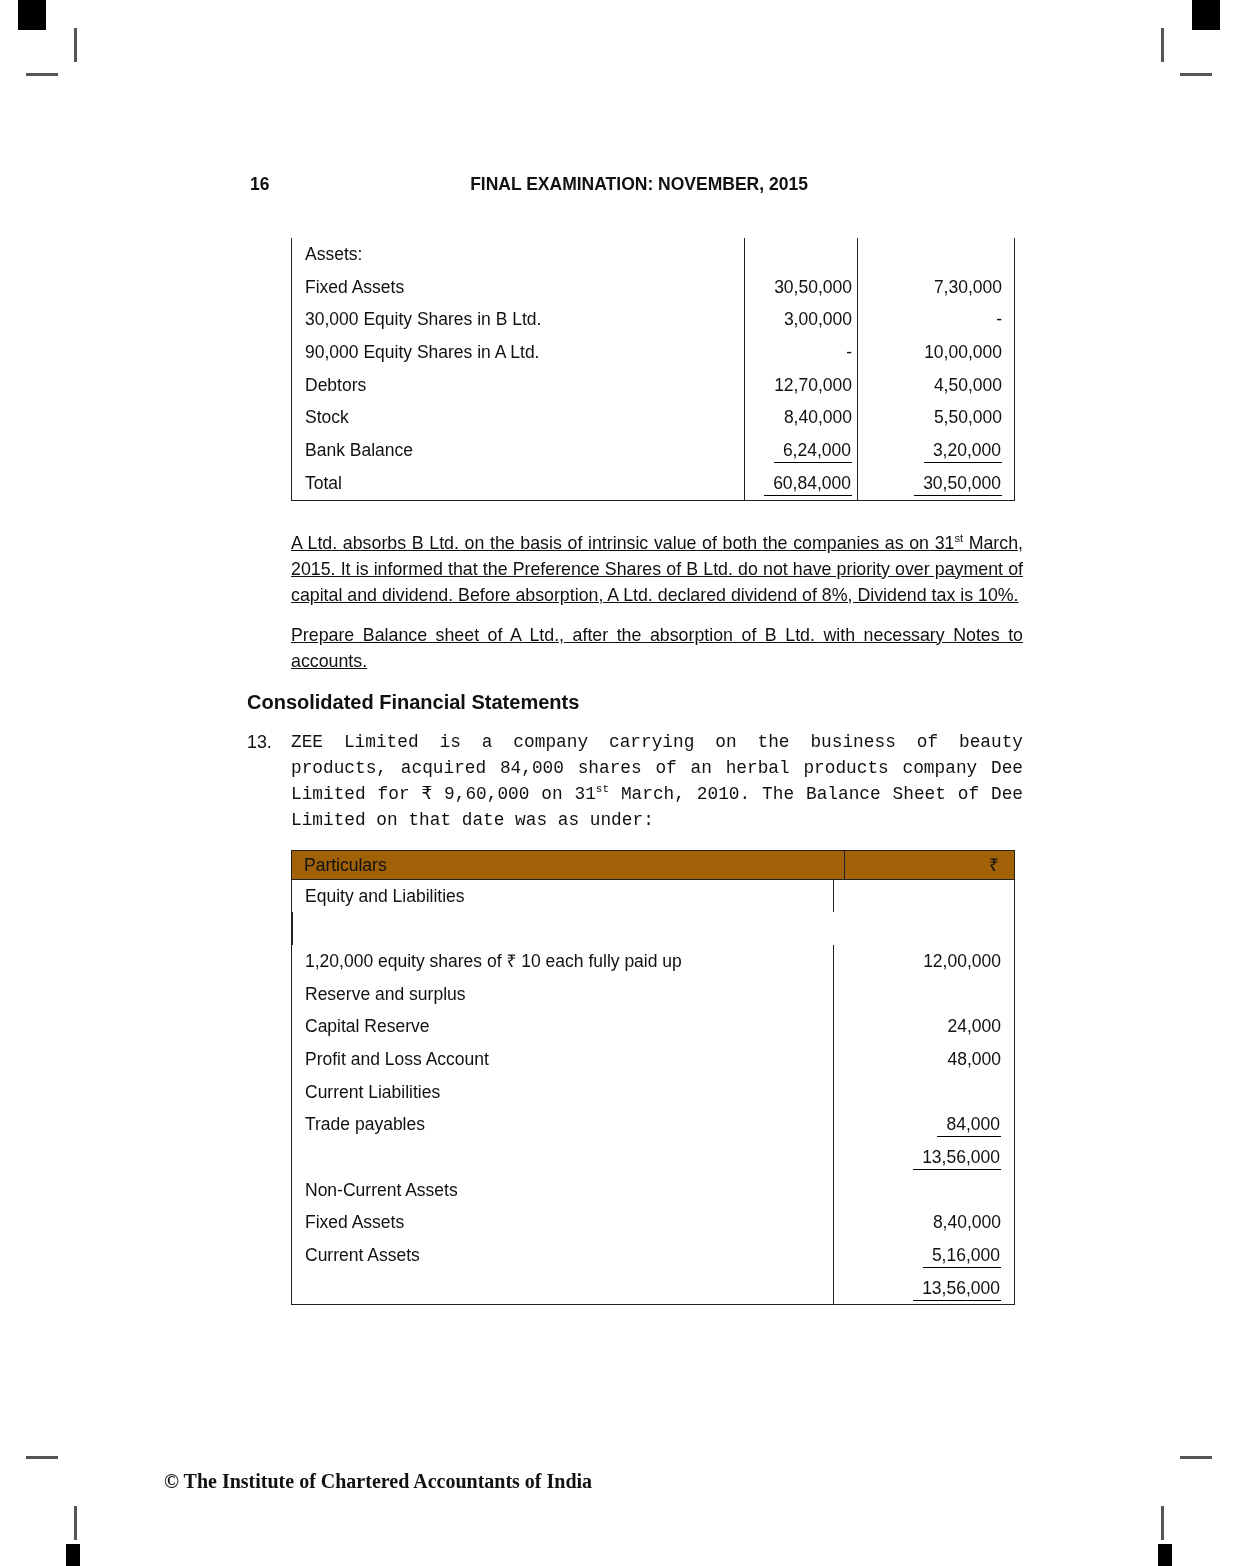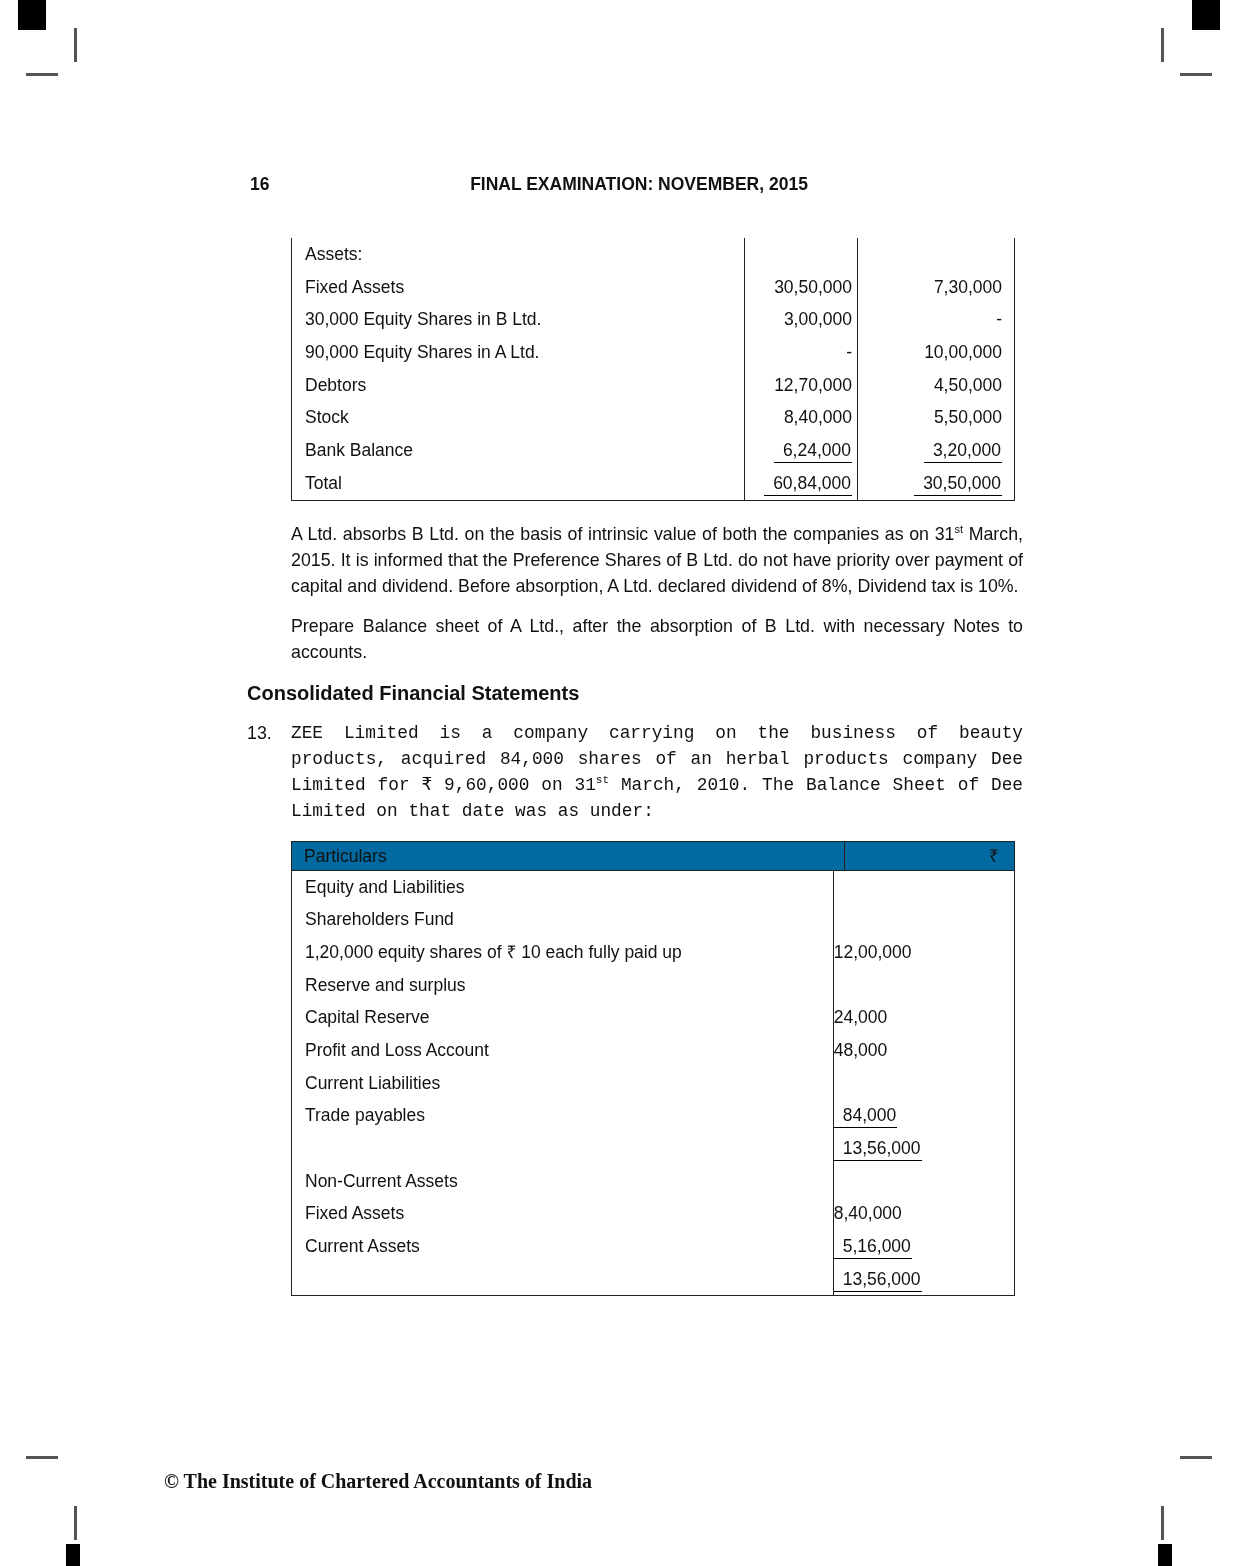--- a/index.html
+++ b/index.html
@@ -30,36 +30,36 @@
   
   .t1 { margin:42px 0 0 291px; width:724px; border-left:1.4px solid #222; border-right:1.4px solid #222; border-bottom:1.4px solid #222; font-size:17.5px; }
   .t1 .trow { display:flex; height:32.7px; line-height:32.7px; }
   .t1 .c-label { width:452px; padding-left:13px; }
   .t1 .c-a { width:113px; text-align:right; padding-right:5px; border-left:1.4px solid #222; }
   .t1 .c-b { width:157px; text-align:right; padding-right:12px; border-left:1.4px solid #222; }
 
   .uline { display:inline-block; border-bottom:1.4px solid #000; padding:0 1px 1px 9px; line-height:normal; }
 
   
-  .para { margin:20px 0 0 291px; width:732px; font-size:17.8px; line-height:26px; text-align:justify; }
+  .para { margin:29px 0 0 291px; width:732px; font-size:17.8px; line-height:26px; text-align:justify;text-decoration:underline; }
   .sup { vertical-align:super; font-size:11px; line-height:0; }
   .section-heading { margin:17px 0 0 247px; font-weight:bold; font-size:20px; }
   .q-item { margin:15px 0 0 247px; display:flex; width:776px; }
   .q-num { width:44px; font-size:17.8px; line-height:26px; }
   .q-body { width:732px; font-size:17.8px; line-height:26px; text-align:justify;font-family:Liberation Mono, monospace; }
 
   
   .t2 { margin:17px 0 0 291px; width:724px; font-size:17.5px; }
-  .t2-head { display:flex; height:30px; line-height:28px; background:#0369a1; border:1.4px solid #222; }
+  .t2-head { display:flex; height:30px; line-height:28px; background:#a16207; border:1.4px solid #222; }
   .t2-head .h-label { width:552px; padding-left:12px; }
   .t2-head .h-amt { width:168px; text-align:right; padding-right:13px; border-left:1.4px solid #222; }
   .t2-body { border-left:1.4px solid #222; border-right:1.4px solid #222; border-bottom:1.4px solid #222; }
   .t2 .trow { display:flex; height:32.7px; line-height:32.7px; }
   .t2 .c-label { width:552.4px; padding-left:13px; }
-  .t2 .c-amt { width:185px; text-align:left; padding-right:13px; border-left:1.4px solid #222; }
+  .t2 .c-amt { width:185px; text-align:right; padding-right:13px; border-left:1.4px solid #222; }
 
   .footer { position:absolute; left:148px; top:1470px; font-family:"Liberation Serif", serif; font-weight:bold; font-size:20px;margin-left:16px; }
 </style>
 </head>
 <body>
 
 <div class="page">
 
   <div class="mark corner-tl"></div>
   <div class="mark corner-tr"></div>
@@ -139,21 +139,20 @@
       <div class="t2-head">
         <div class="h-label">Particulars</div>
         <div class="h-amt">₹</div>
       </div>
       <div class="t2-body">
         <div class="trow">
           <div class="c-label">Equity and Liabilities</div>
           <div class="c-amt"></div>
         </div>
         <div class="trow">
-          <div class="c-label">Shareholders Fund</div>
           <div class="c-amt"></div>
         </div>
         <div class="trow">
           <div class="c-label">1,20,000 equity shares of ₹ 10 each fully paid up</div>
           <div class="c-amt">12,00,000</div>
         </div>
         <div class="trow">
           <div class="c-label">Reserve and surplus</div>
           <div class="c-amt"></div>
         </div>

